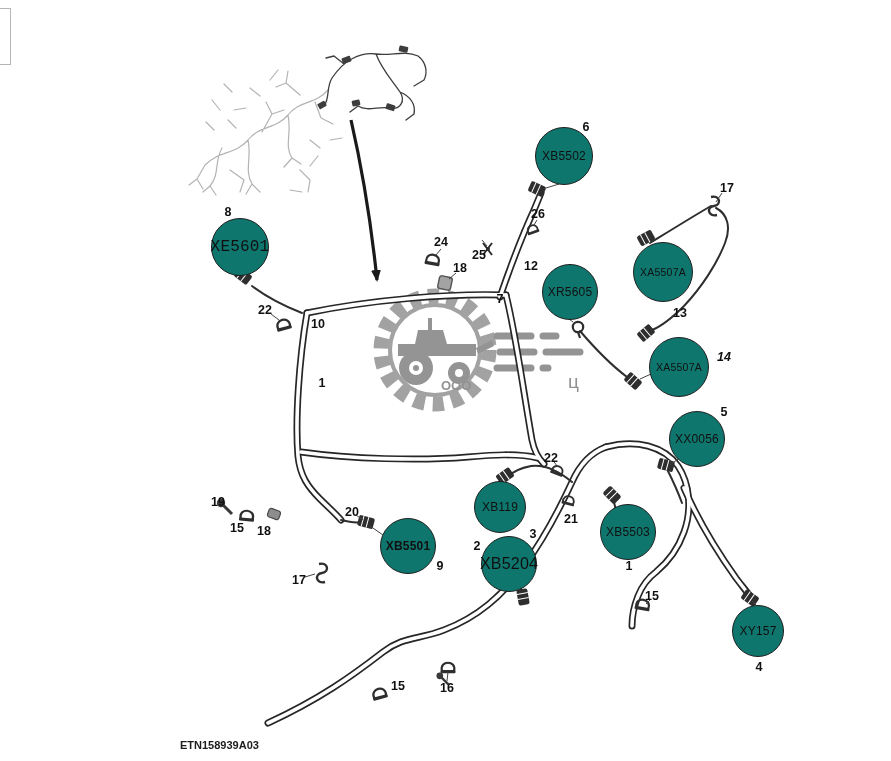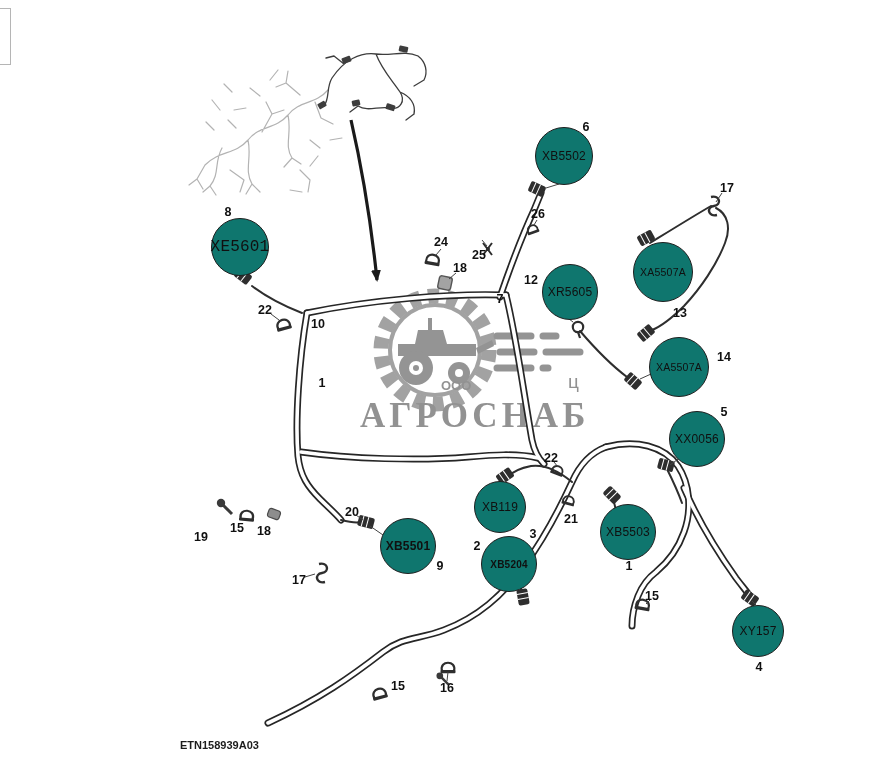--- a/index.html
+++ b/index.html
@@ -46,21 +46,20 @@
         <circle cx="459" cy="373" r="4" fill="#ffffff"></circle>
       </g>
       <g stroke="#8f8f8f" stroke-width="7" stroke-linecap="round" stroke-dasharray="34 12">
         <path d="M497,336 H556"></path>
         <path d="M500,352 H588"></path>
         <path d="M497,368 H548"></path>
       </g>
     </svg>
     <div class="wm-ooo">ООО</div>
     <div class="wm-letter">ц</div>
-    <div class="wm-title">АГРОСНАБ</div>
   </div>
 
   <svg class="diagram" width="891" height="761" viewBox="0 0 891 761">
     <defs>
       <marker id="ah" markerWidth="14" markerHeight="14" refX="10" refY="5" orient="auto" markerUnits="userSpaceOnUse">
         <path d="M0,0 L12,5 L0,10 Z" fill="#1a1a1a"></path>
       </marker>
       <path id="pTop" d="M307,313 C370,300 450,293 506,295"></path>
       <path id="pBranch" d="M500,297 C512,262 522,236 534,210 L541,193"></path>
       <path id="pLeft" d="M307,313 C299,360 295,420 298,456 C300,476 308,487 320,499 C328,507 335,513 341,520"></path>
@@ -201,45 +200,45 @@
   </svg>
 
   <div id="callouts">
       <div class="callout" style="left: 535px; top: 127px; height: 58px; width: 58px; font-size: 12px;">XB5502</div>
       <div class="callout" style="left: 211px; top: 218px; height: 58px; width: 58px; font-size: 16px; font-family: Liberation Mono, monospace;">XE5601</div>
       <div class="callout" style="left: 633px; top: 242px; height: 60px; width: 60px; font-size: 10.5px;">XA5507A</div>
       <div class="callout" style="left: 542px; top: 264px; height: 56px; width: 56px; font-size: 12px;">XR5605</div>
       <div class="callout" style="left: 649px; top: 337px; height: 60px; width: 60px; font-size: 10.5px;">XA5507A</div>
       <div class="callout" style="left: 669px; top: 411px; height: 56px; width: 56px; font-size: 12px;">XX0056</div>
       <div class="callout" style="left: 474px; top: 481px; height: 52px; width: 52px; font-size: 12px;">XB119</div>
-      <div class="callout" style="left: 481px; top: 536px; height: 56px; width: 56px; font-size: 10px; font-weight: bold;">XB5204</div>
+      <div class="callout" style="left: 481px; top: 536px; height: 56px; width: 56px; font-size: 16px;">XB5204</div>
       <div class="callout" style="left: 600px; top: 504px; height: 56px; width: 56px; font-size: 12px; text-align: center;">XB5503</div>
       <div class="callout" style="left: 380px; top: 518px; height: 56px; width: 56px; font-size: 12px; font-weight: bold;">XB5501</div>
       <div class="callout" style="left: 732px; top: 605px; height: 52px; width: 52px; font-size: 12px;">XY157</div>
     </div>
 
   <div id="numbers">
       <div class="num" style="left: 586px; top: 127px;">6</div>
       <div class="num" style="left: 228px; top: 212px;">8</div>
       <div class="num" style="left: 727px; top: 188px;">17</div>
       <div class="num" style="left: 538px; top: 214px;">26</div>
       <div class="num" style="left: 441px; top: 242px;">24</div>
       <div class="num" style="left: 479px; top: 235px; margin-top: 20px;">25</div>
       <div class="num" style="left: 460px; top: 268px;">18</div>
-      <div class="num" style="left: 531px; top: 280px;">12</div>
+      <div class="num" style="left: 531px; top: 266px;">12</div>
       <div class="num" style="left: 500px; top: 299px;">7</div>
       <div class="num" style="left: 680px; top: 313px;">13</div>
       <div class="num" style="left: 265px; top: 310px;">22</div>
       <div class="num" style="left: 318px; top: 324px;">10</div>
-      <div class="num" style="left: 724px; top: 357px;">14</div>
+      <div class="num" style="left: 724px; top: 357px; font-style: italic;">14</div>
       <div class="num" style="left: 322px; top: 383px;">1</div>
       <div class="num" style="left: 724px; top: 412px;">5</div>
       <div class="num" style="left: 551px; top: 458px;">22</div>
       <div class="num" style="left: 571px; top: 491px; margin-top: 28px;">21</div>
-      <div class="num" style="left: 201px; top: 502px; margin-top: 35px;">19</div>
+      <div class="num" style="left: 218px; top: 502px;">19</div>
       <div class="num" style="left: 352px; top: 512px;">20</div>
       <div class="num" style="left: 237px; top: 528px;">15</div>
       <div class="num" style="left: 264px; top: 531px;">18</div>
       <div class="num" style="left: 533px; top: 534px;">3</div>
       <div class="num" style="left: 477px; top: 546px;">2</div>
       <div class="num" style="left: 629px; top: 566px;">1</div>
       <div class="num" style="left: 440px; top: 566px;">9</div>
       <div class="num" style="left: 299px; top: 580px;">17</div>
       <div class="num" style="left: 652px; top: 596px;">15</div>
       <div class="num" style="left: 759px; top: 667px;">4</div>

